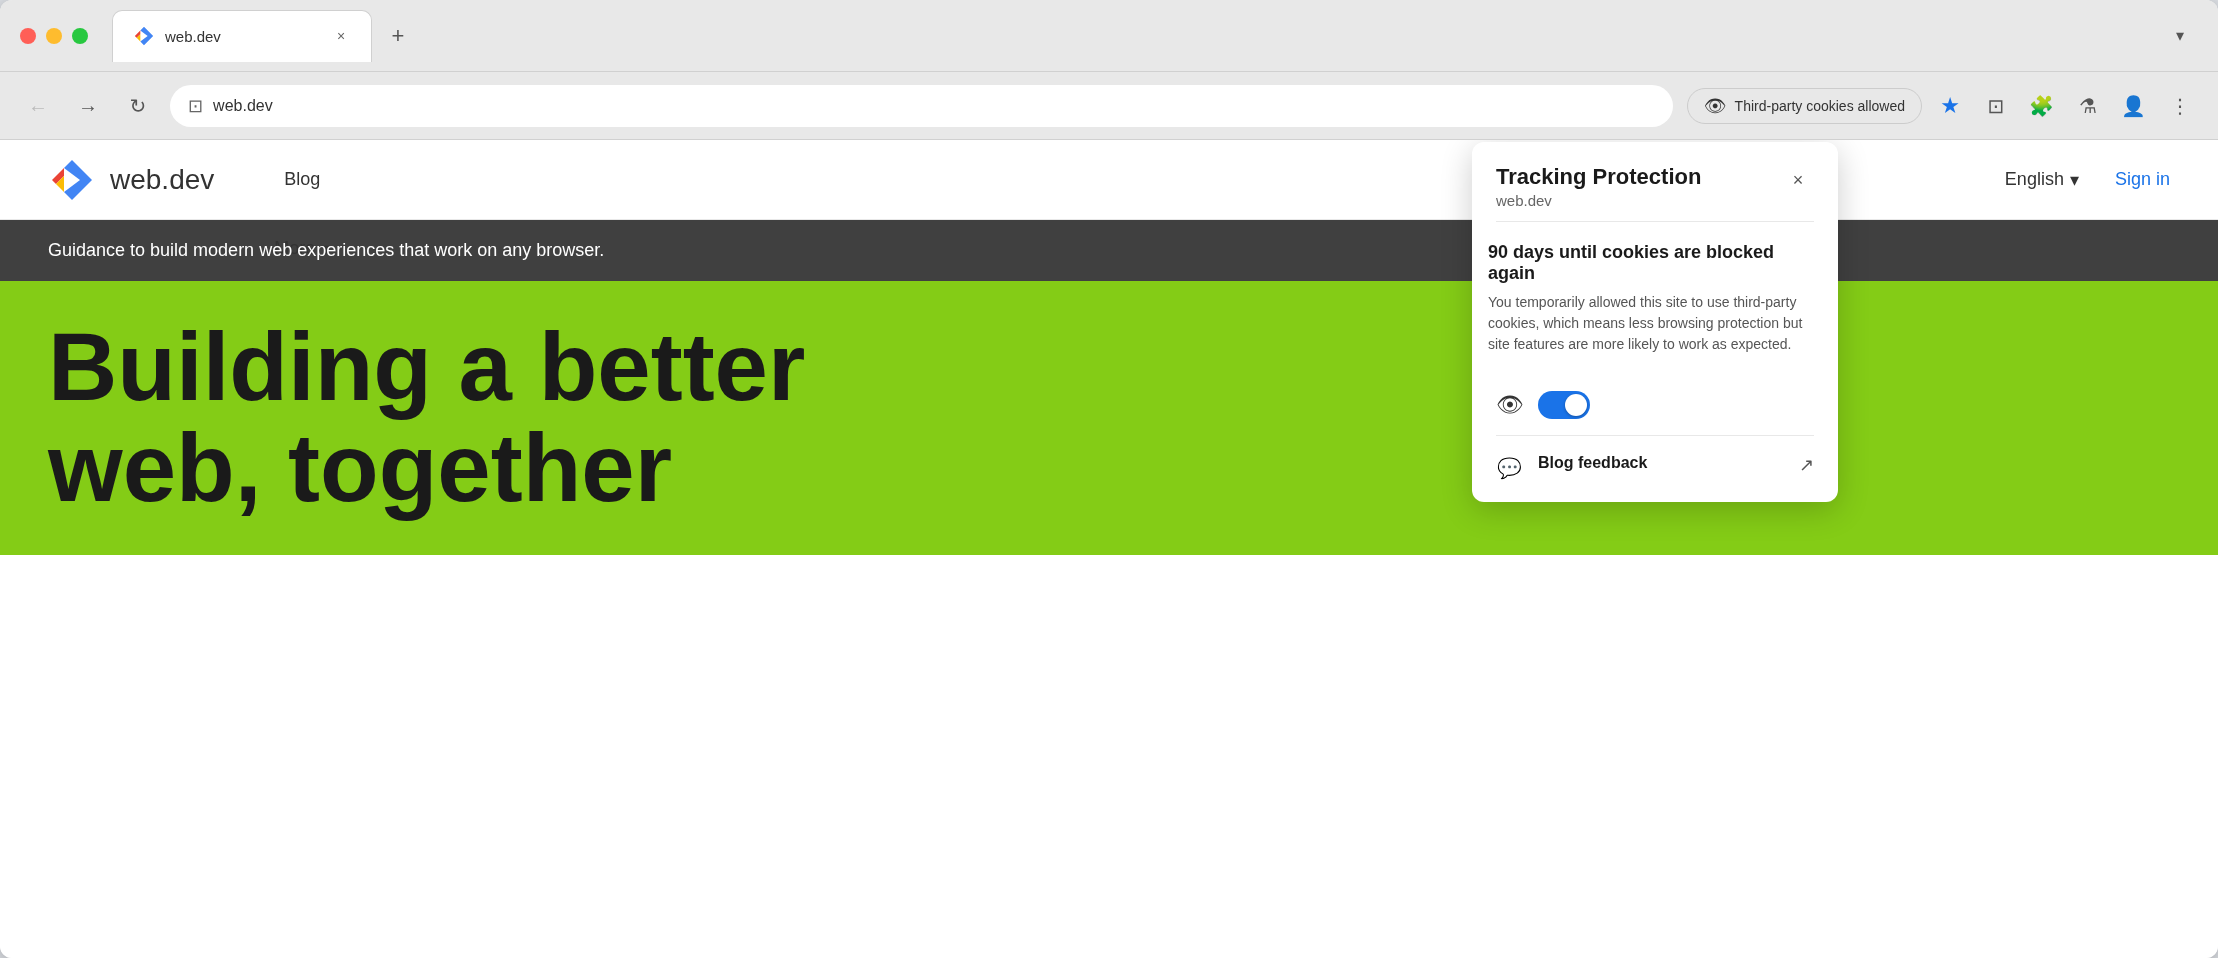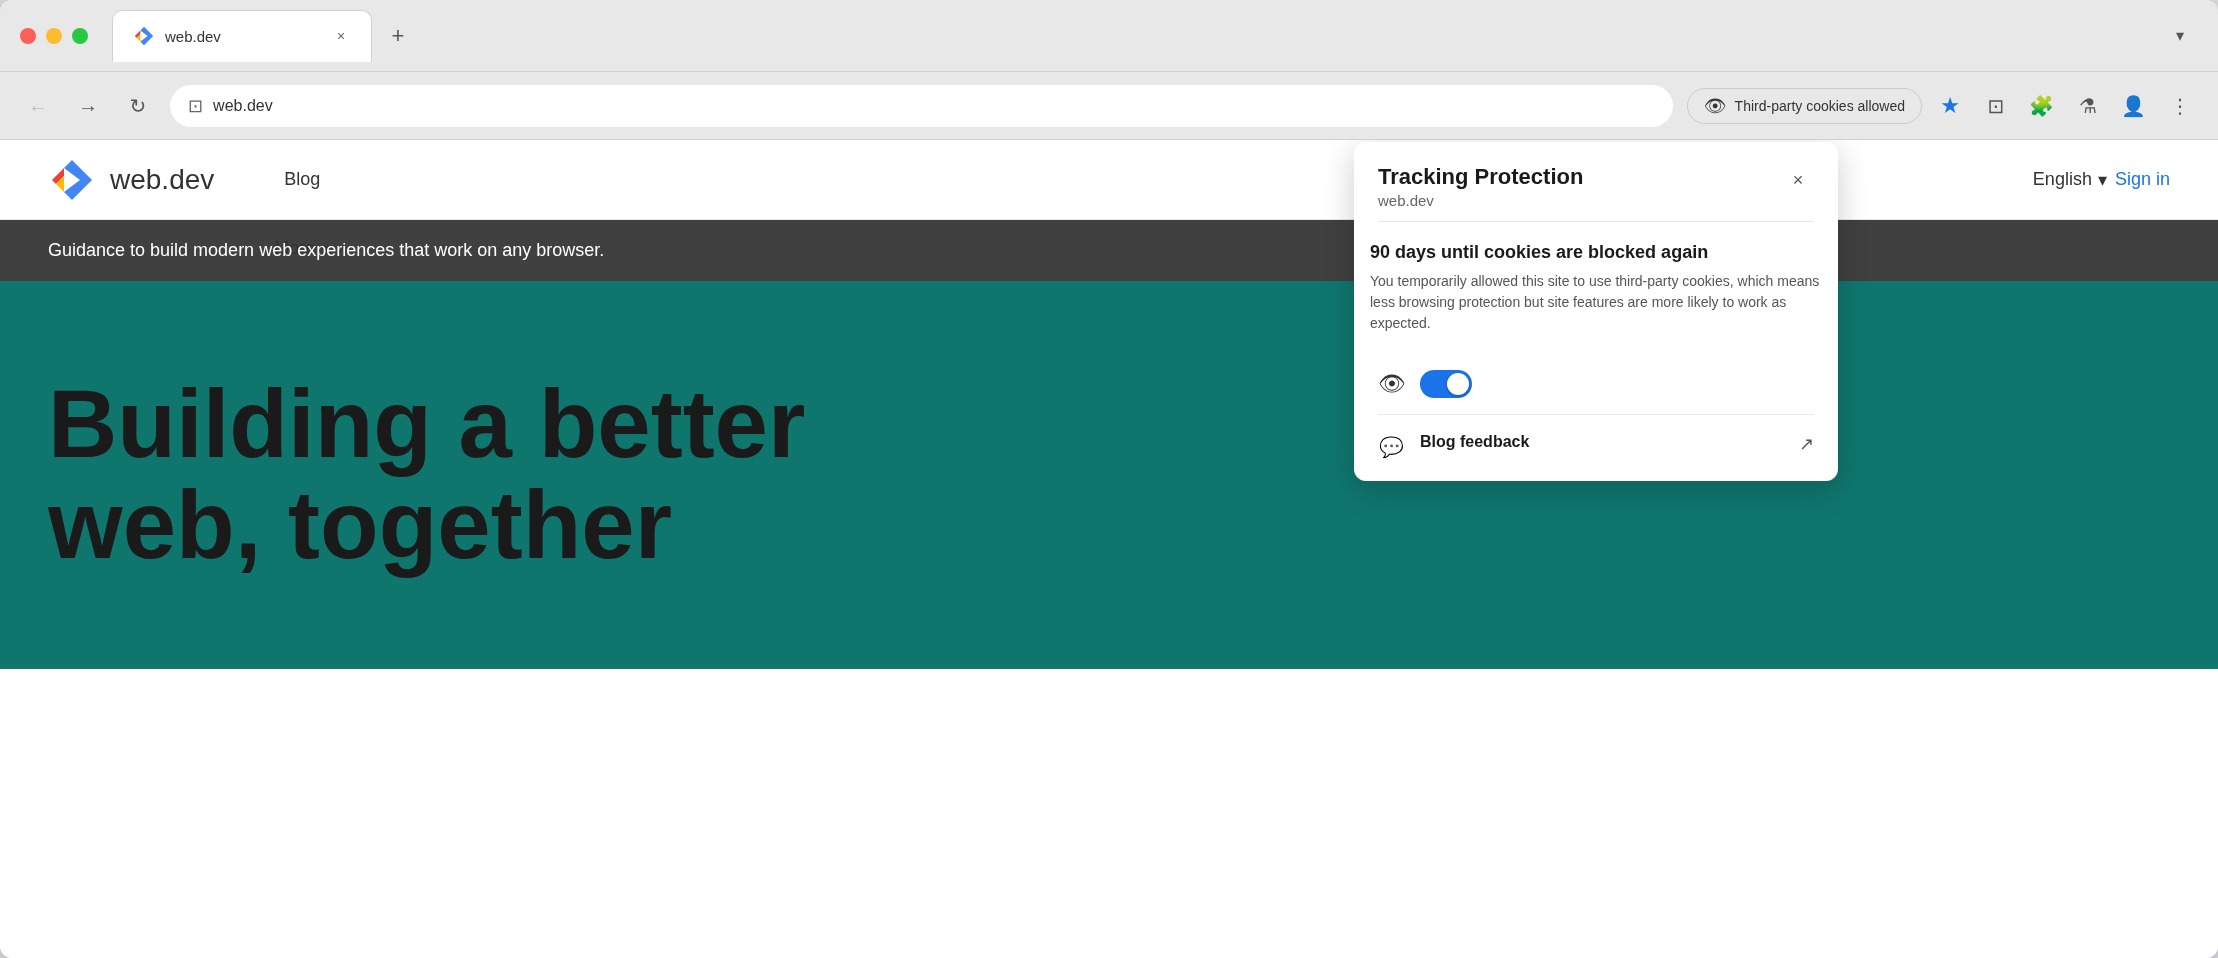--- a/index.html
+++ b/index.html
@@ -239,21 +239,21 @@
     .nav-item-more {
       display: flex;
       align-items: center;
       gap: 6px;
       text-align: right;
     }
     .nav-right {
       margin-left: auto;
       display: flex;
       align-items: center;
-      gap: 8px;
+      gap: 36px;
     }
     .lang-btn {
       display: flex;
       align-items: center;
       gap: 6px;
       font-size: 18px;
       color: #333;
       cursor: pointer;
     }
     .sign-in-btn {
@@ -266,37 +266,37 @@
     
     .site-banner {
       background: #404040;
       padding: 20px 48px;
       color: white;
       font-size: 18px;
     }
 
     
     .hero-section {
-      padding: 93px 48px;
-      background: #0f766e;
+      padding: 36px 48px;
+      background: #84cc16;
     }
     .hero-title {
       font-size: 96px;
       font-weight: 900;
       color: #1a1a1a;
       line-height: 1.05;
       max-width: 800px;
     }
 
     
     .tracking-popup {
       position: absolute;
       top: 2px;
       right: 380px;
-      width: 484px;
+      width: 366px;
       background: white;
       border-radius: 12px;
       box-shadow: 0 8px 32px rgba(0,0,0,0.2);
       overflow: hidden;
       z-index: 1000;
     }
     .popup-header {
       padding: 22px 24px 12px;
       display: flex;
       align-items: flex-start;

